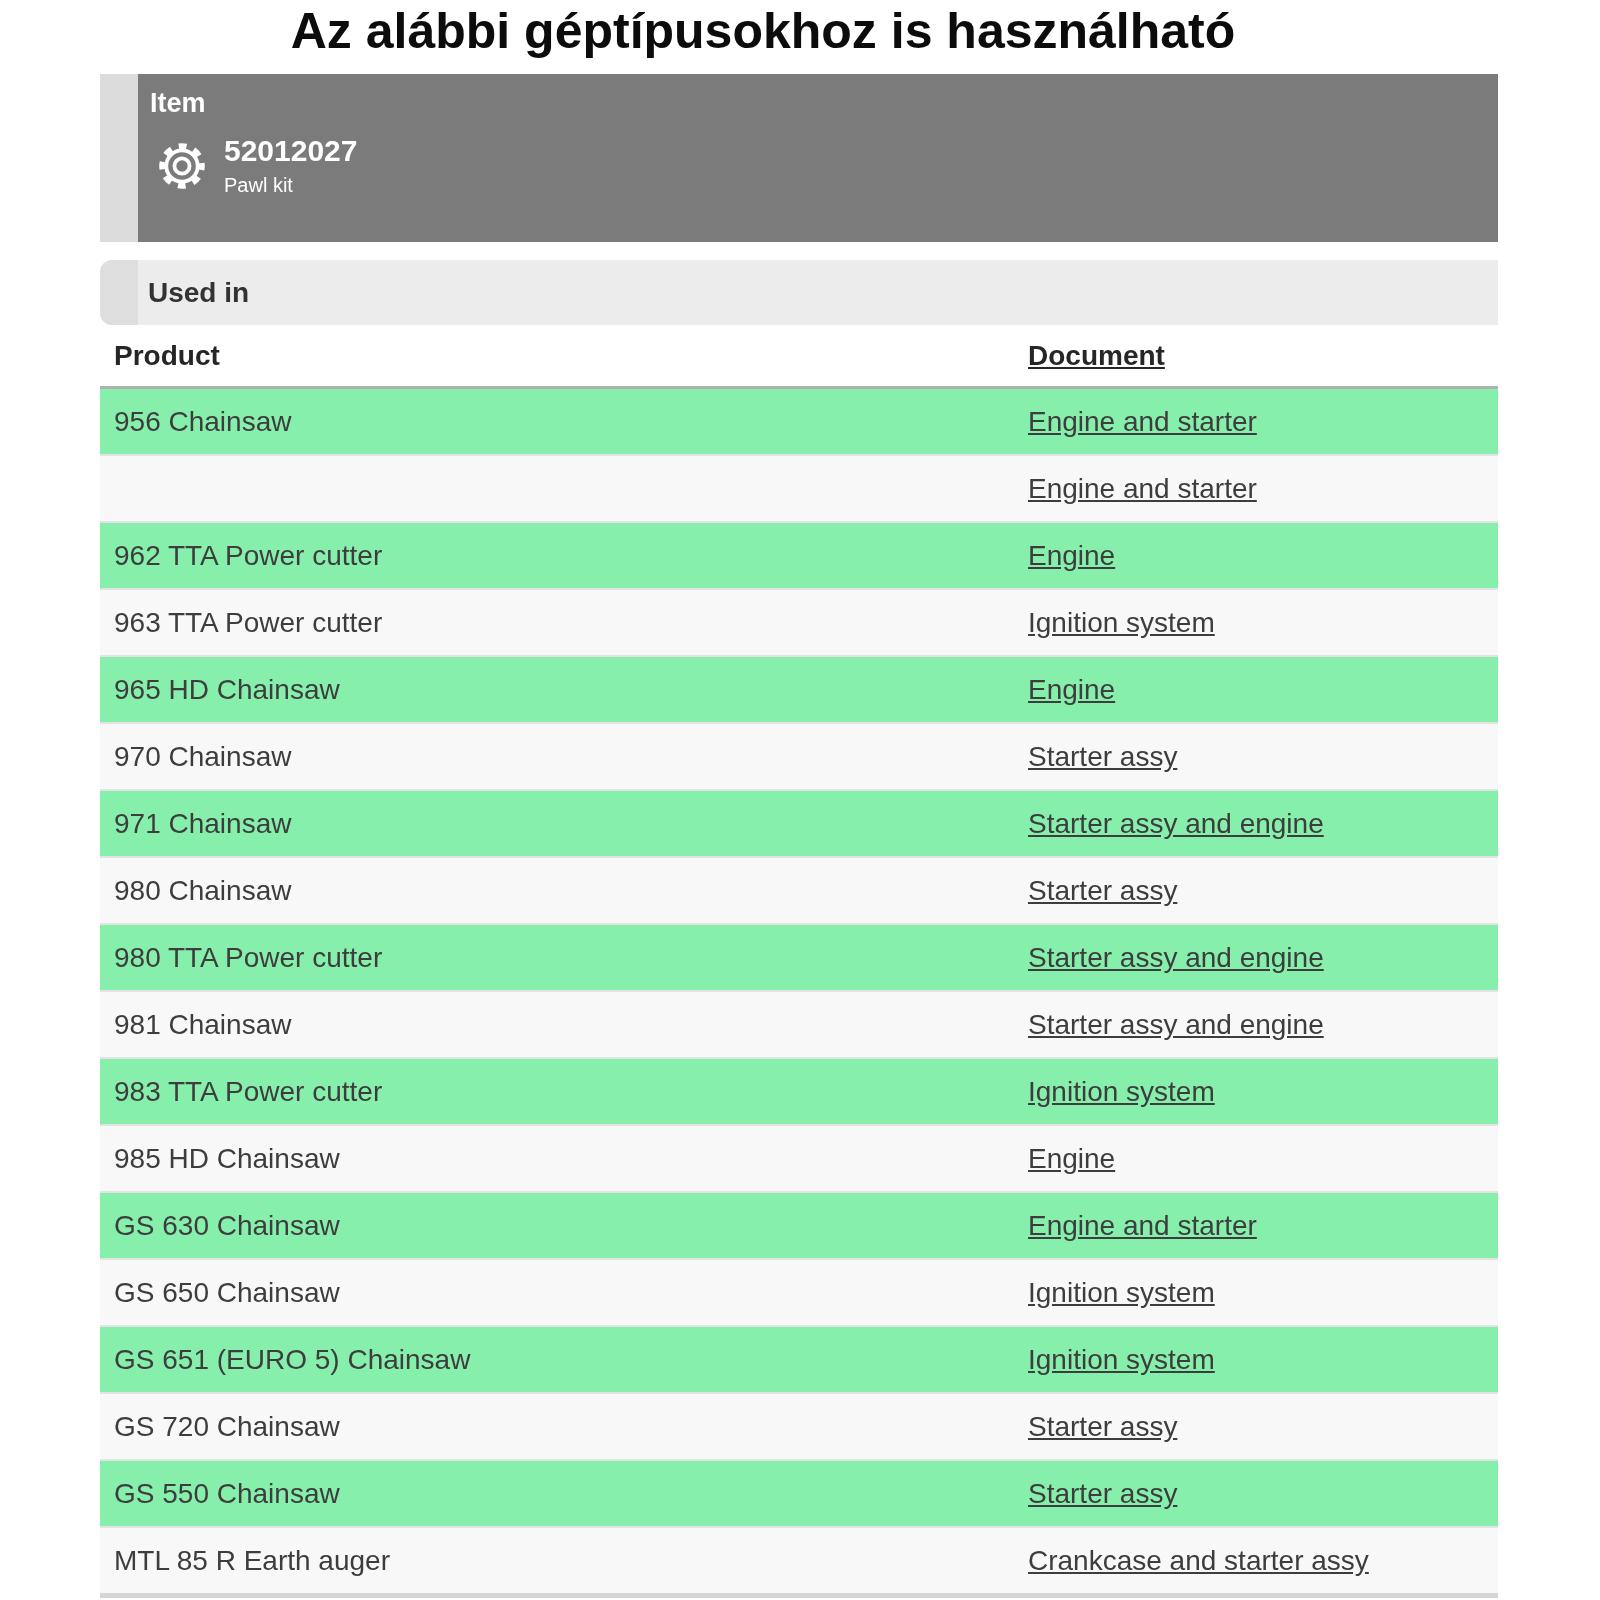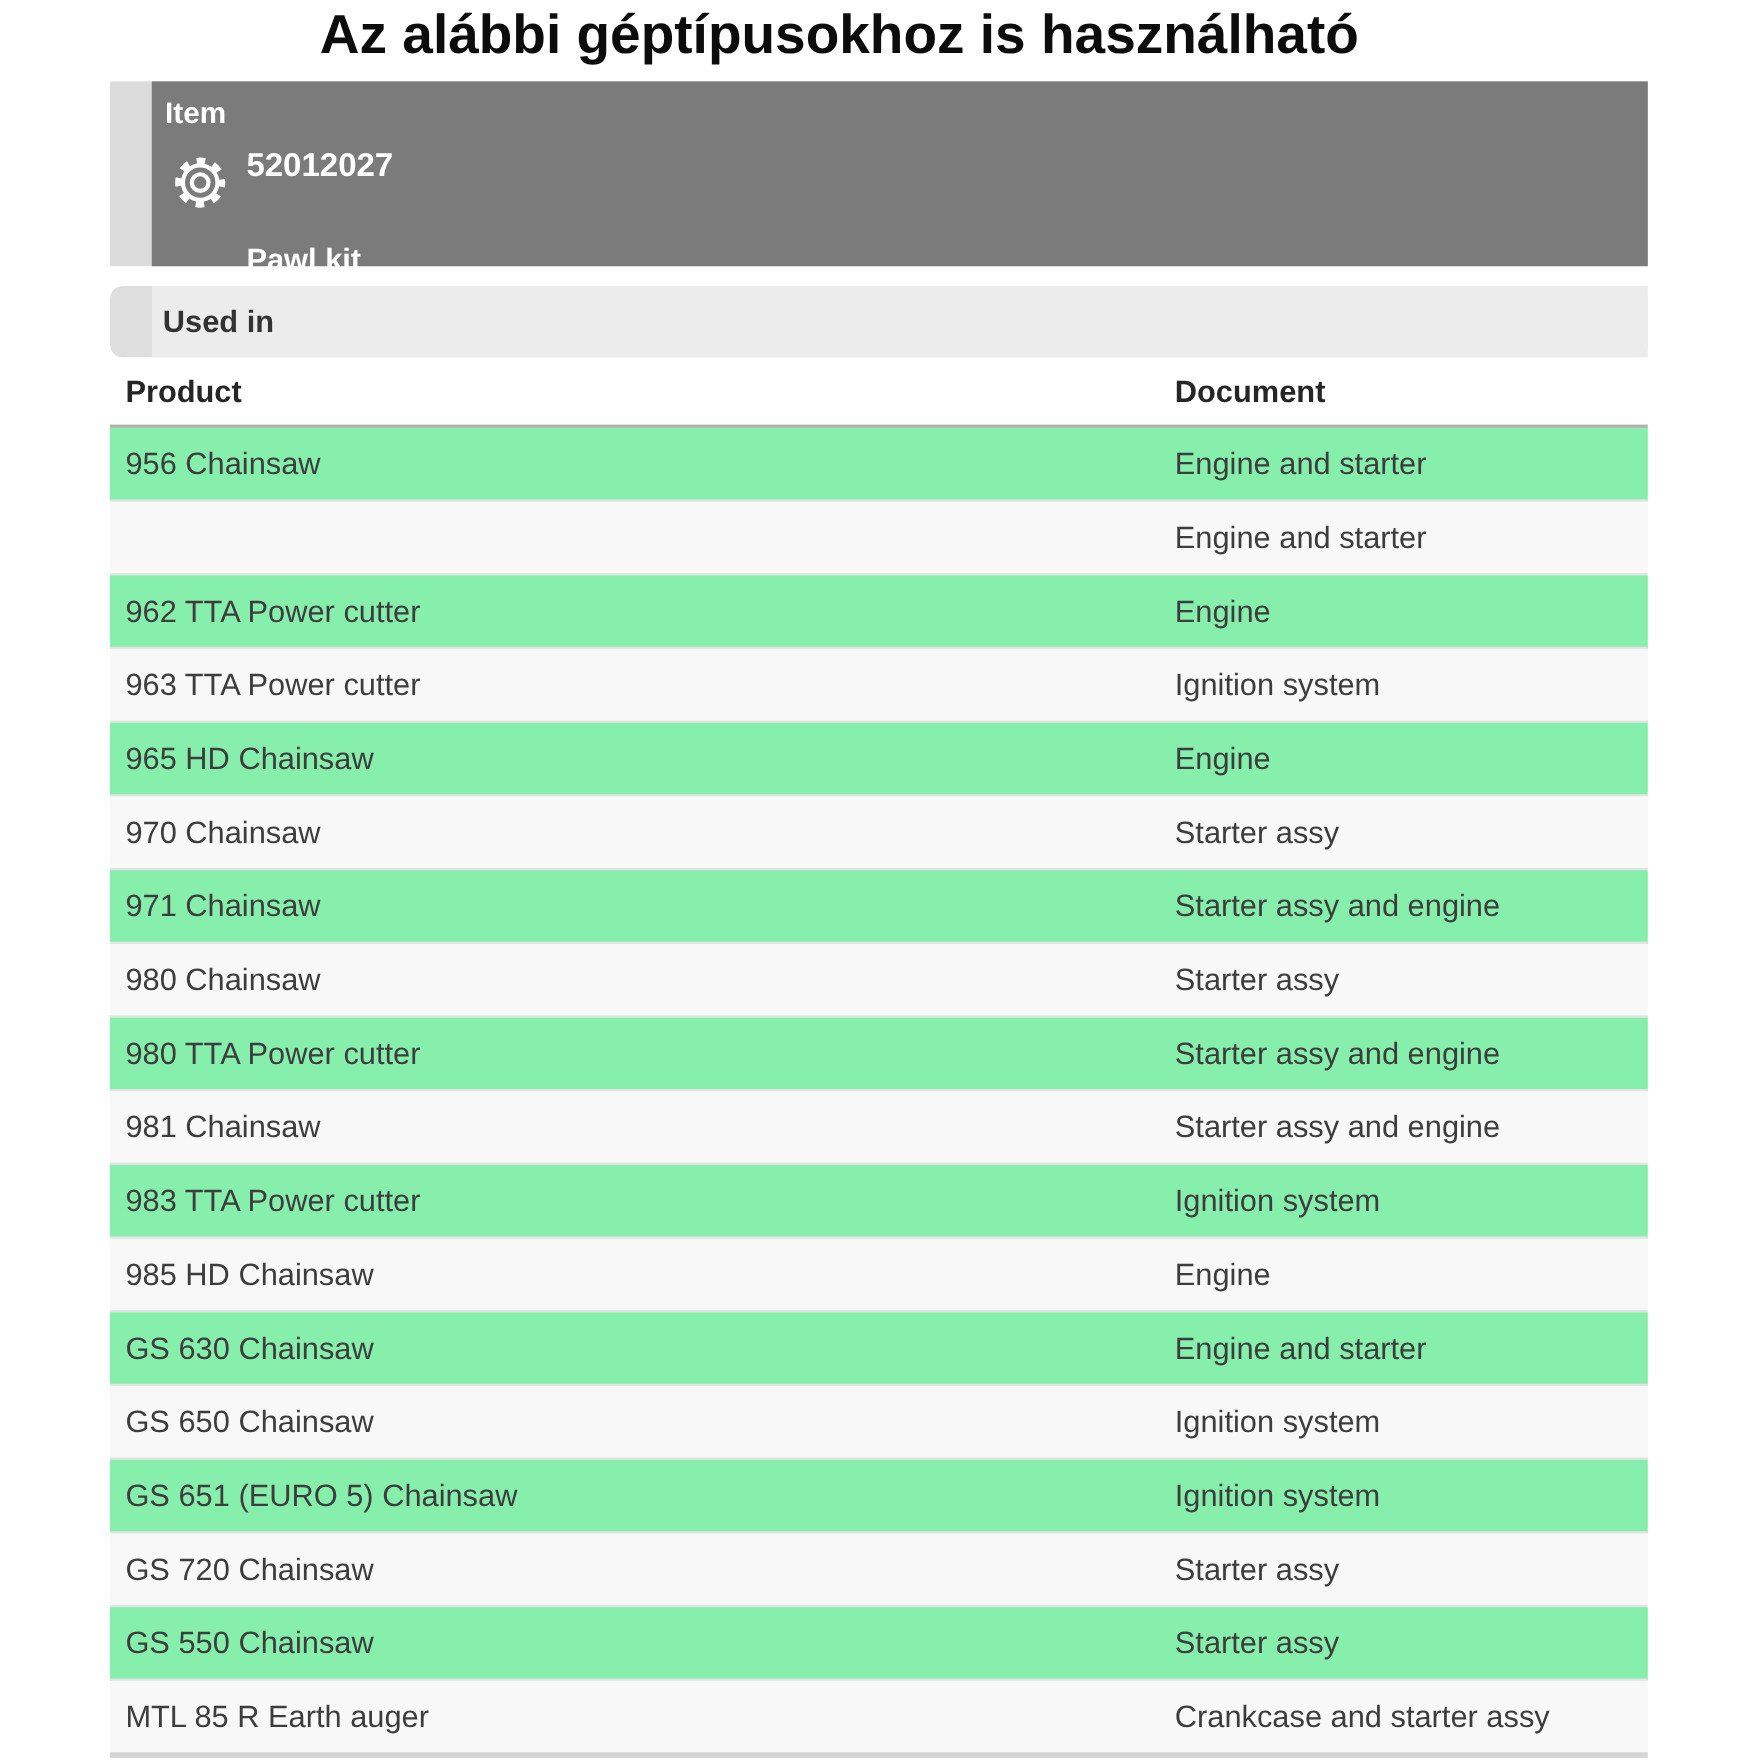--- a/index.html
+++ b/index.html
@@ -57,24 +57,23 @@
   .item-code {
     position: absolute;
     left: 86px; top: 60px;
     font-size: 30px;
     font-weight: 700;
     color: var(--panel-text, #ffffff);
   }
   .item-name {
     position: absolute;
     left: 86px; top: 100px;
-    font-size: 28px;
-    font-weight: 700;
+    font-size: 20px;
+    font-weight: 400;
     color: var(--panel-text, #ffffff);
-    margin-top: 46px;
   }
 
   
   .usedin-bar {
     position: absolute;
     left: 100px; top: 260px;
     width: 1398px; height: 65px;
     background: var(--usedin-strip, #dedede);
     border-radius: 12px;
   }
@@ -119,21 +118,21 @@
   .row:last-child { border-bottom: 5px solid var(--bottom-band, #d5d5d5); }
   .cell {
     position: absolute;
     top: 0;
     font-size: 28px;
     color: var(--text, #3d3d3d);
     line-height: 65px;
     white-space: nowrap;
   }
   .cell.col-product { left: 14px; }
-  .cell.col-document { left: 968px; }
+  .cell.col-document { left: 928px; text-decoration: underline; }
 </style>
 </head>
 <body>
 
 <div class="page">
 
   <h1 class="page-title">Az alábbi géptípusokhoz is használható</h1>
 
   <section class="item-panel">
     <div class="panel-main">

